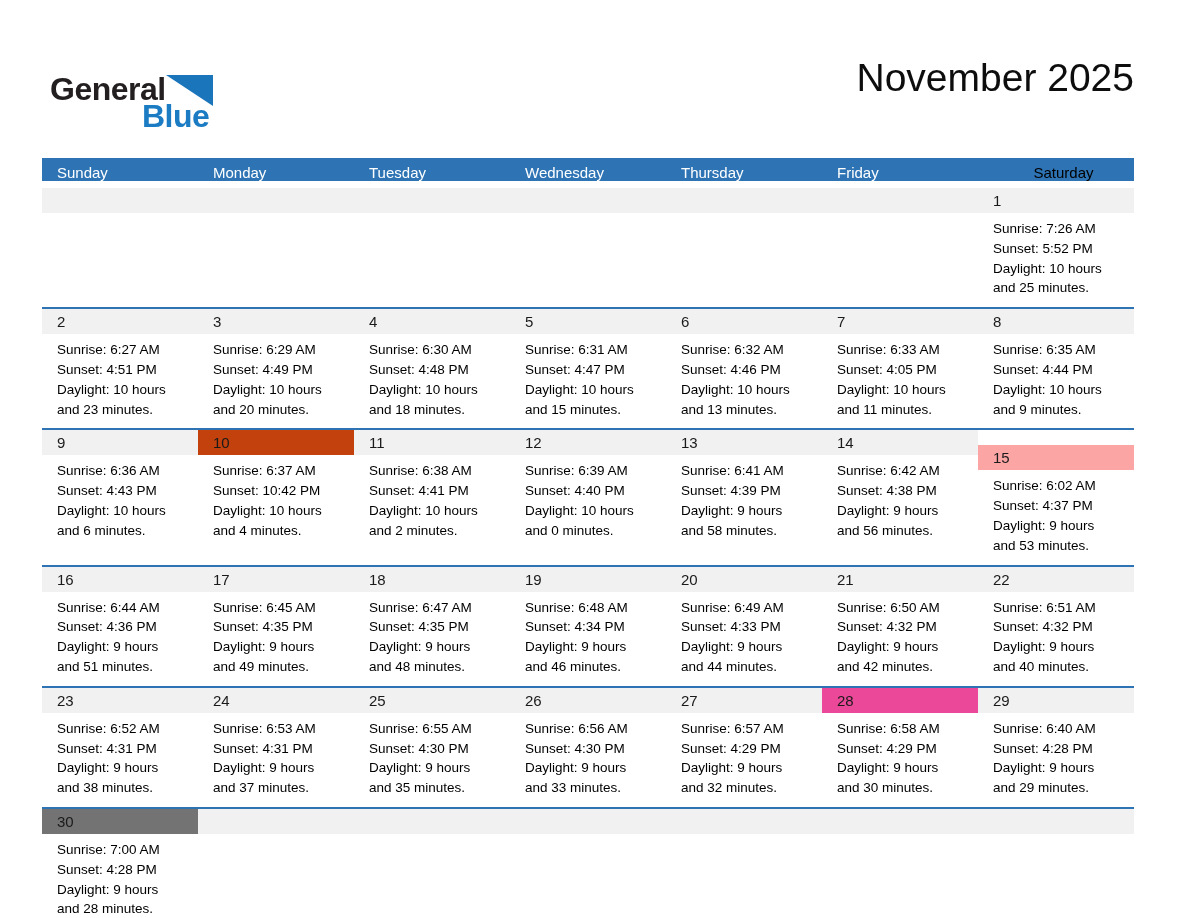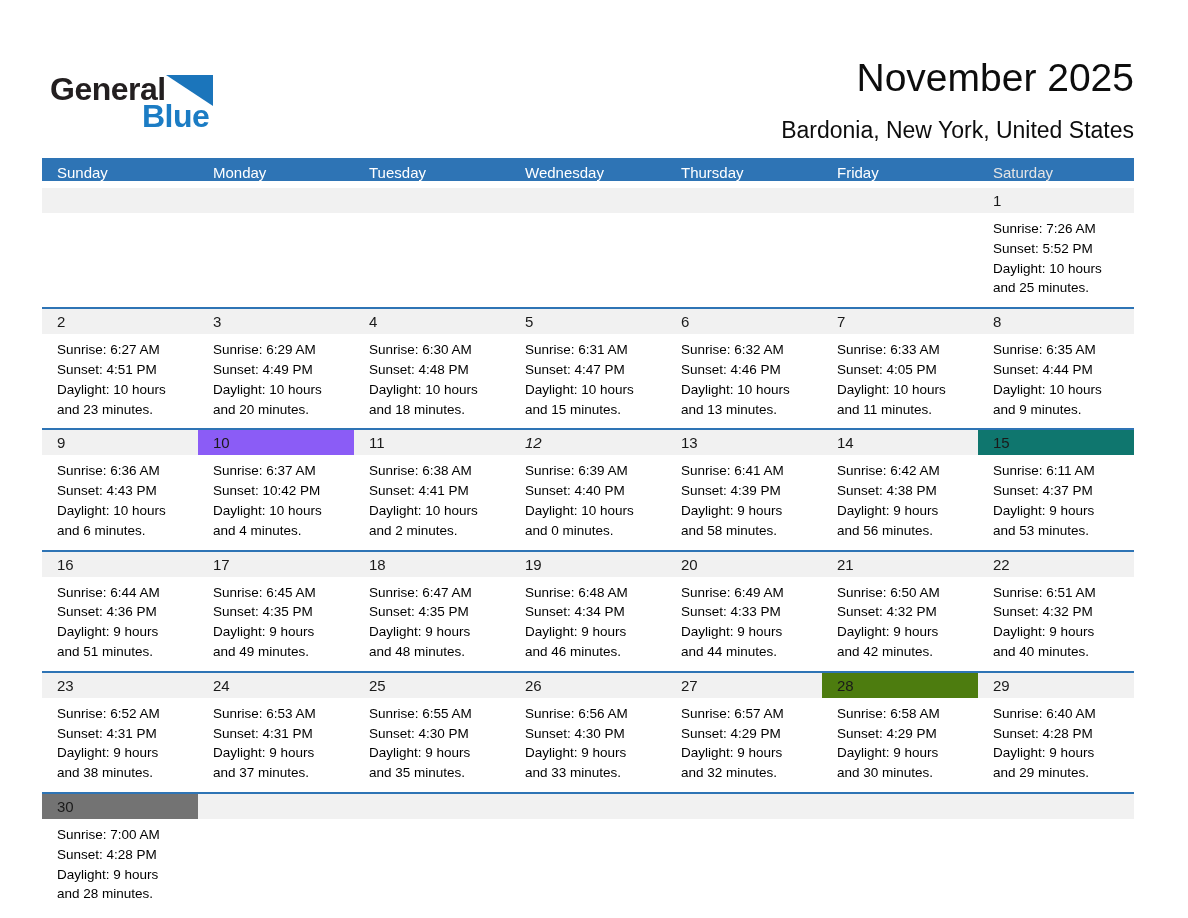--- a/index.html
+++ b/index.html
@@ -43,30 +43,29 @@
         <span class="logo-tri">
           <svg width="47" height="31" viewBox="0 0 47 31">
               <polygon points="0,0 47,0 47,31" fill="#1b75bb"></polygon>
             </svg>
         </span>
       </div>
       <div class="logo-blue" style="color: rgb(27, 124, 196);">Blue</div>
     </div>
 
     <div class="month-title">November 2025</div>
-    <div class="location-subtitle">Bardonia, New York, United States</div>
 
     <div class="weekday-bar" style="background: rgb(46, 116, 181);">
       <div class="weekday-cell" style="color: rgb(255, 255, 255);">Sunday</div>
       <div class="weekday-cell" style="color: rgb(255, 255, 255);">Monday</div>
       <div class="weekday-cell" style="color: rgb(255, 255, 255);">Tuesday</div>
       <div class="weekday-cell" style="color: rgb(255, 255, 255);">Wednesday</div>
       <div class="weekday-cell" style="color: rgb(255, 255, 255);">Thursday</div>
       <div class="weekday-cell" style="color: rgb(255, 255, 255);">Friday</div>
-      <div class="weekday-cell" style="color: #e5e5e5;">Saturday</div>
+      <div class="weekday-cell" style="color: #000000; text-align: center;">Saturday</div>
     </div>
 
     <div class="grid" id="grid">
         <div class="week-row" style="border-bottom-color: rgb(46, 116, 181);">
           <div class="day-cell">
             <div class="date-band" style="background: rgb(241, 241, 241);"></div>
           </div>
           <div class="day-cell">
             <div class="date-band" style="background: rgb(241, 241, 241);"></div>
           </div>
@@ -161,39 +160,39 @@
           <div class="day-cell">
             <div class="date-band" style="background: rgb(241, 241, 241);">9</div>
             <div class="cell-body">
               <div class="line">Sunrise: 6:36 AM</div>
               <div class="line">Sunset: 4:43 PM</div>
               <div class="line">Daylight: 10 hours</div>
               <div class="line">and 6 minutes.</div>
             </div>
           </div>
           <div class="day-cell">
-            <div class="date-band" style="background: #8b5cf6;">10</div>
+            <div class="date-band" style="background: #c2410c;">10</div>
             <div class="cell-body">
               <div class="line">Sunrise: 6:37 AM</div>
               <div class="line">Sunset: 10:42 PM</div>
               <div class="line">Daylight: 10 hours</div>
               <div class="line">and 4 minutes.</div>
             </div>
           </div>
           <div class="day-cell">
             <div class="date-band" style="background: rgb(241, 241, 241);">11</div>
             <div class="cell-body">
               <div class="line">Sunrise: 6:38 AM</div>
               <div class="line">Sunset: 4:41 PM</div>
               <div class="line">Daylight: 10 hours</div>
               <div class="line">and 2 minutes.</div>
             </div>
           </div>
           <div class="day-cell">
-            <div class="date-band" style="background: rgb(241, 241, 241); font-style: italic;">12</div>
+            <div class="date-band" style="background: rgb(241, 241, 241);">12</div>
             <div class="cell-body">
               <div class="line">Sunrise: 6:39 AM</div>
               <div class="line">Sunset: 4:40 PM</div>
               <div class="line">Daylight: 10 hours</div>
               <div class="line">and 0 minutes.</div>
             </div>
           </div>
           <div class="day-cell">
             <div class="date-band" style="background: rgb(241, 241, 241);">13</div>
             <div class="cell-body">
@@ -206,23 +205,23 @@
           <div class="day-cell">
             <div class="date-band" style="background: rgb(241, 241, 241);">14</div>
             <div class="cell-body">
               <div class="line">Sunrise: 6:42 AM</div>
               <div class="line">Sunset: 4:38 PM</div>
               <div class="line">Daylight: 9 hours</div>
               <div class="line">and 56 minutes.</div>
             </div>
           </div>
           <div class="day-cell">
-            <div class="date-band" style="background: #0f766e;">15</div>
-            <div class="cell-body">
-              <div class="line">Sunrise: 6:11 AM</div>
+            <div class="date-band" style="background: #fca5a5; margin-top: 15px;">15</div>
+            <div class="cell-body">
+              <div class="line">Sunrise: 6:02 AM</div>
               <div class="line">Sunset: 4:37 PM</div>
               <div class="line">Daylight: 9 hours</div>
               <div class="line">and 53 minutes.</div>
             </div>
           </div>
         </div>
         <div class="week-row" style="border-bottom-color: rgb(46, 116, 181);">
           <div class="day-cell">
             <div class="date-band" style="background: rgb(241, 241, 241);">16</div>
             <div class="cell-body">
@@ -327,21 +326,21 @@
           <div class="day-cell">
             <div class="date-band" style="background: rgb(241, 241, 241);">27</div>
             <div class="cell-body">
               <div class="line">Sunrise: 6:57 AM</div>
               <div class="line">Sunset: 4:29 PM</div>
               <div class="line">Daylight: 9 hours</div>
               <div class="line">and 32 minutes.</div>
             </div>
           </div>
           <div class="day-cell">
-            <div class="date-band" style="background: #4d7c0f;">28</div>
+            <div class="date-band" style="background: #ec4899;">28</div>
             <div class="cell-body">
               <div class="line">Sunrise: 6:58 AM</div>
               <div class="line">Sunset: 4:29 PM</div>
               <div class="line">Daylight: 9 hours</div>
               <div class="line">and 30 minutes.</div>
             </div>
           </div>
           <div class="day-cell">
             <div class="date-band" style="background: rgb(241, 241, 241);">29</div>
             <div class="cell-body">

